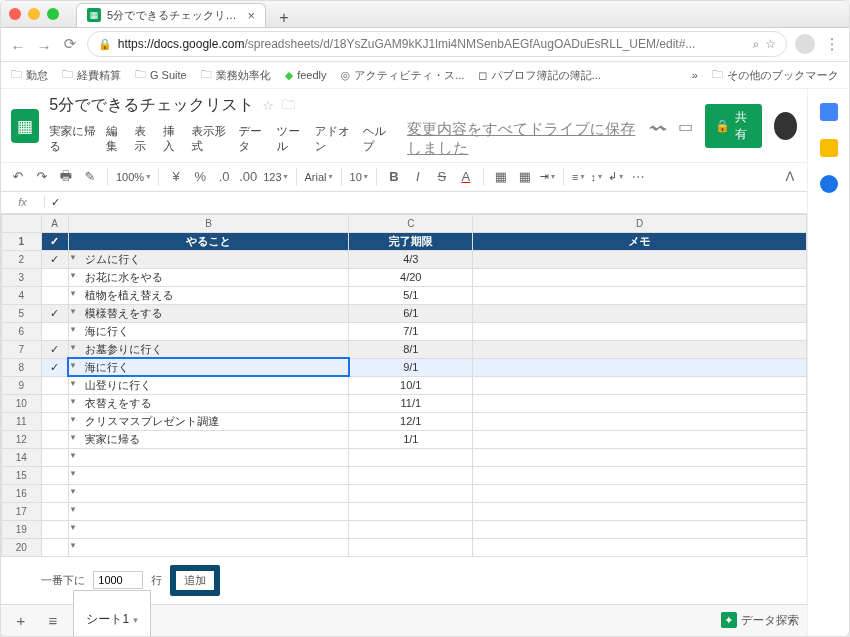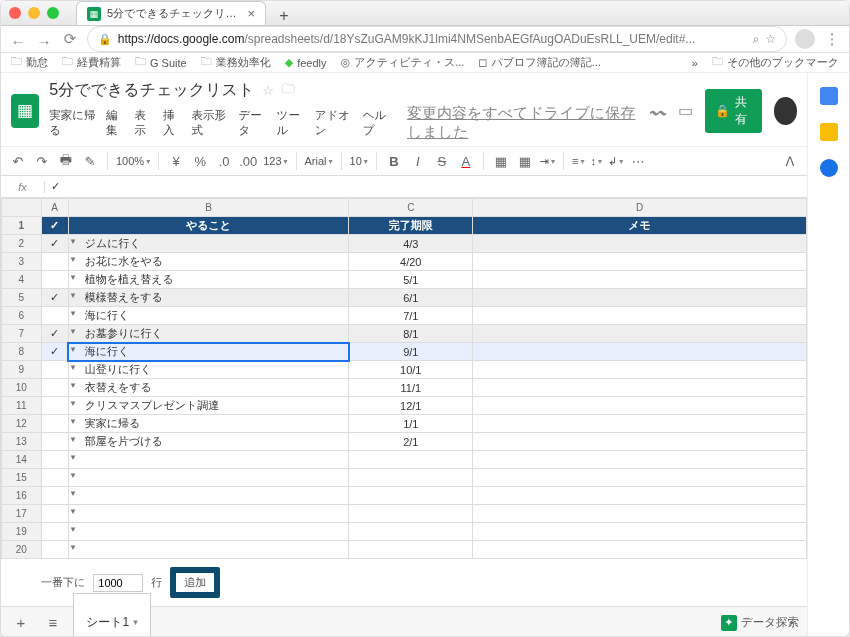--- a/index.html
+++ b/index.html
@@ -337,27 +337,20 @@
                 <td></td>
               </tr>
               <tr>
                 <td class="rowh">12</td>
                 <td class="check"></td>
                 <td class="dd-cell"><span class="dd-text">実家に帰る</span></td>
                 <td class="c-center">1/1</td>
                 <td></td>
               </tr>
               <tr>
-                <td class="rowh">13</td>
-                <td class="check"></td>
-                <td class="dd-cell"><span class="dd-text">部屋を片づける</span></td>
-                <td class="c-center">2/1</td>
-                <td></td>
-              </tr>
-              <tr>
                 <td class="rowh">14</td>
                 <td></td>
                 <td class="dd-cell"></td>
                 <td></td>
                 <td></td>
               </tr>
               <tr>
                 <td class="rowh">15</td>
                 <td></td>
                 <td class="dd-cell"></td>

